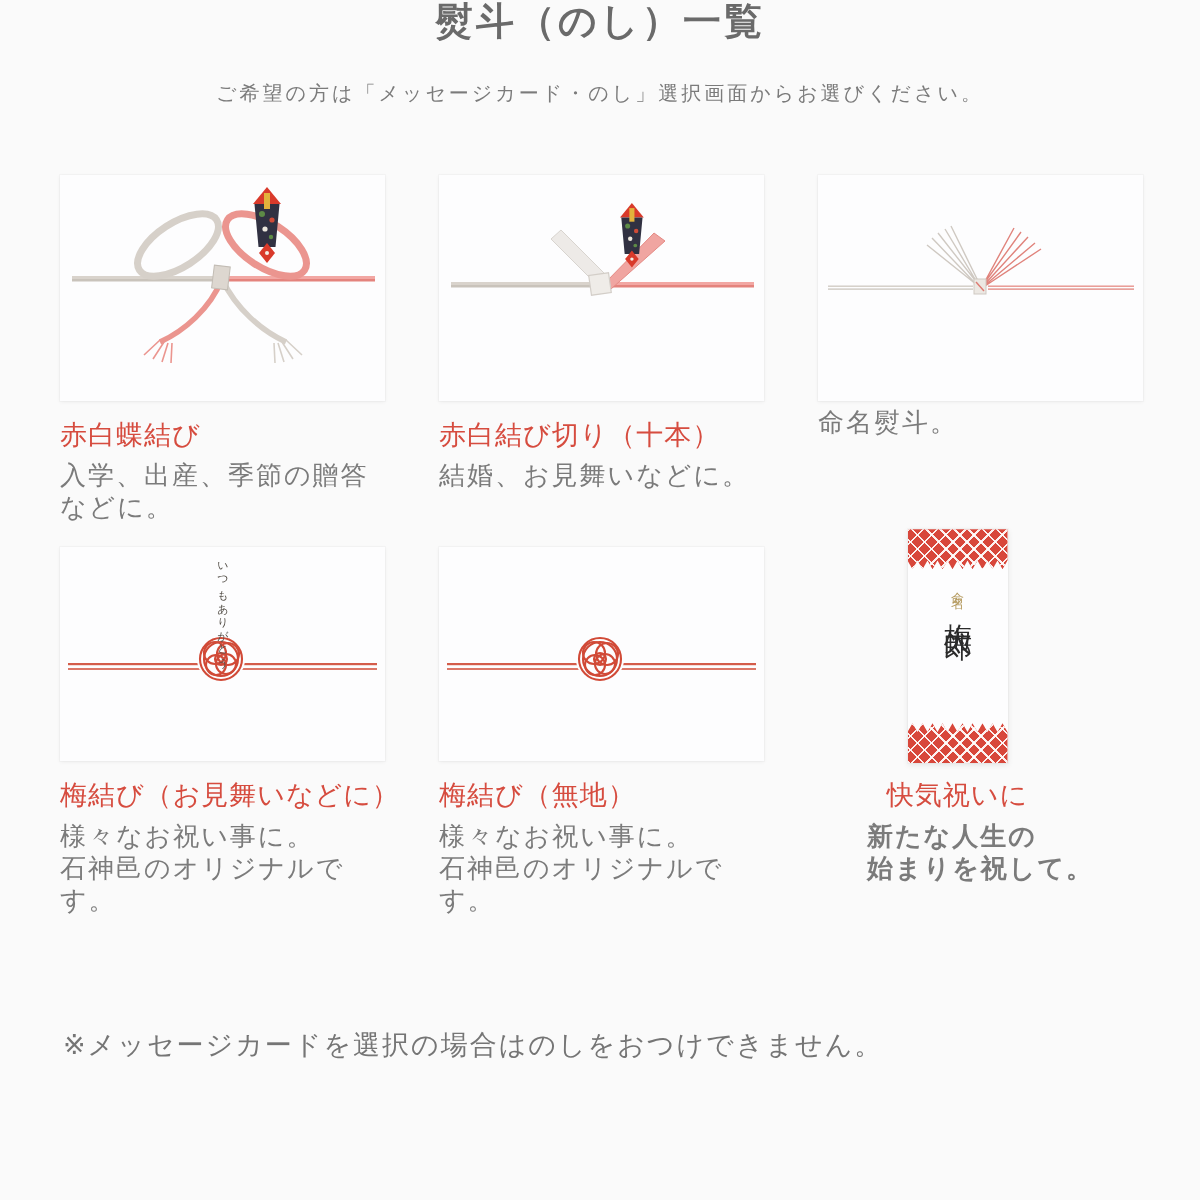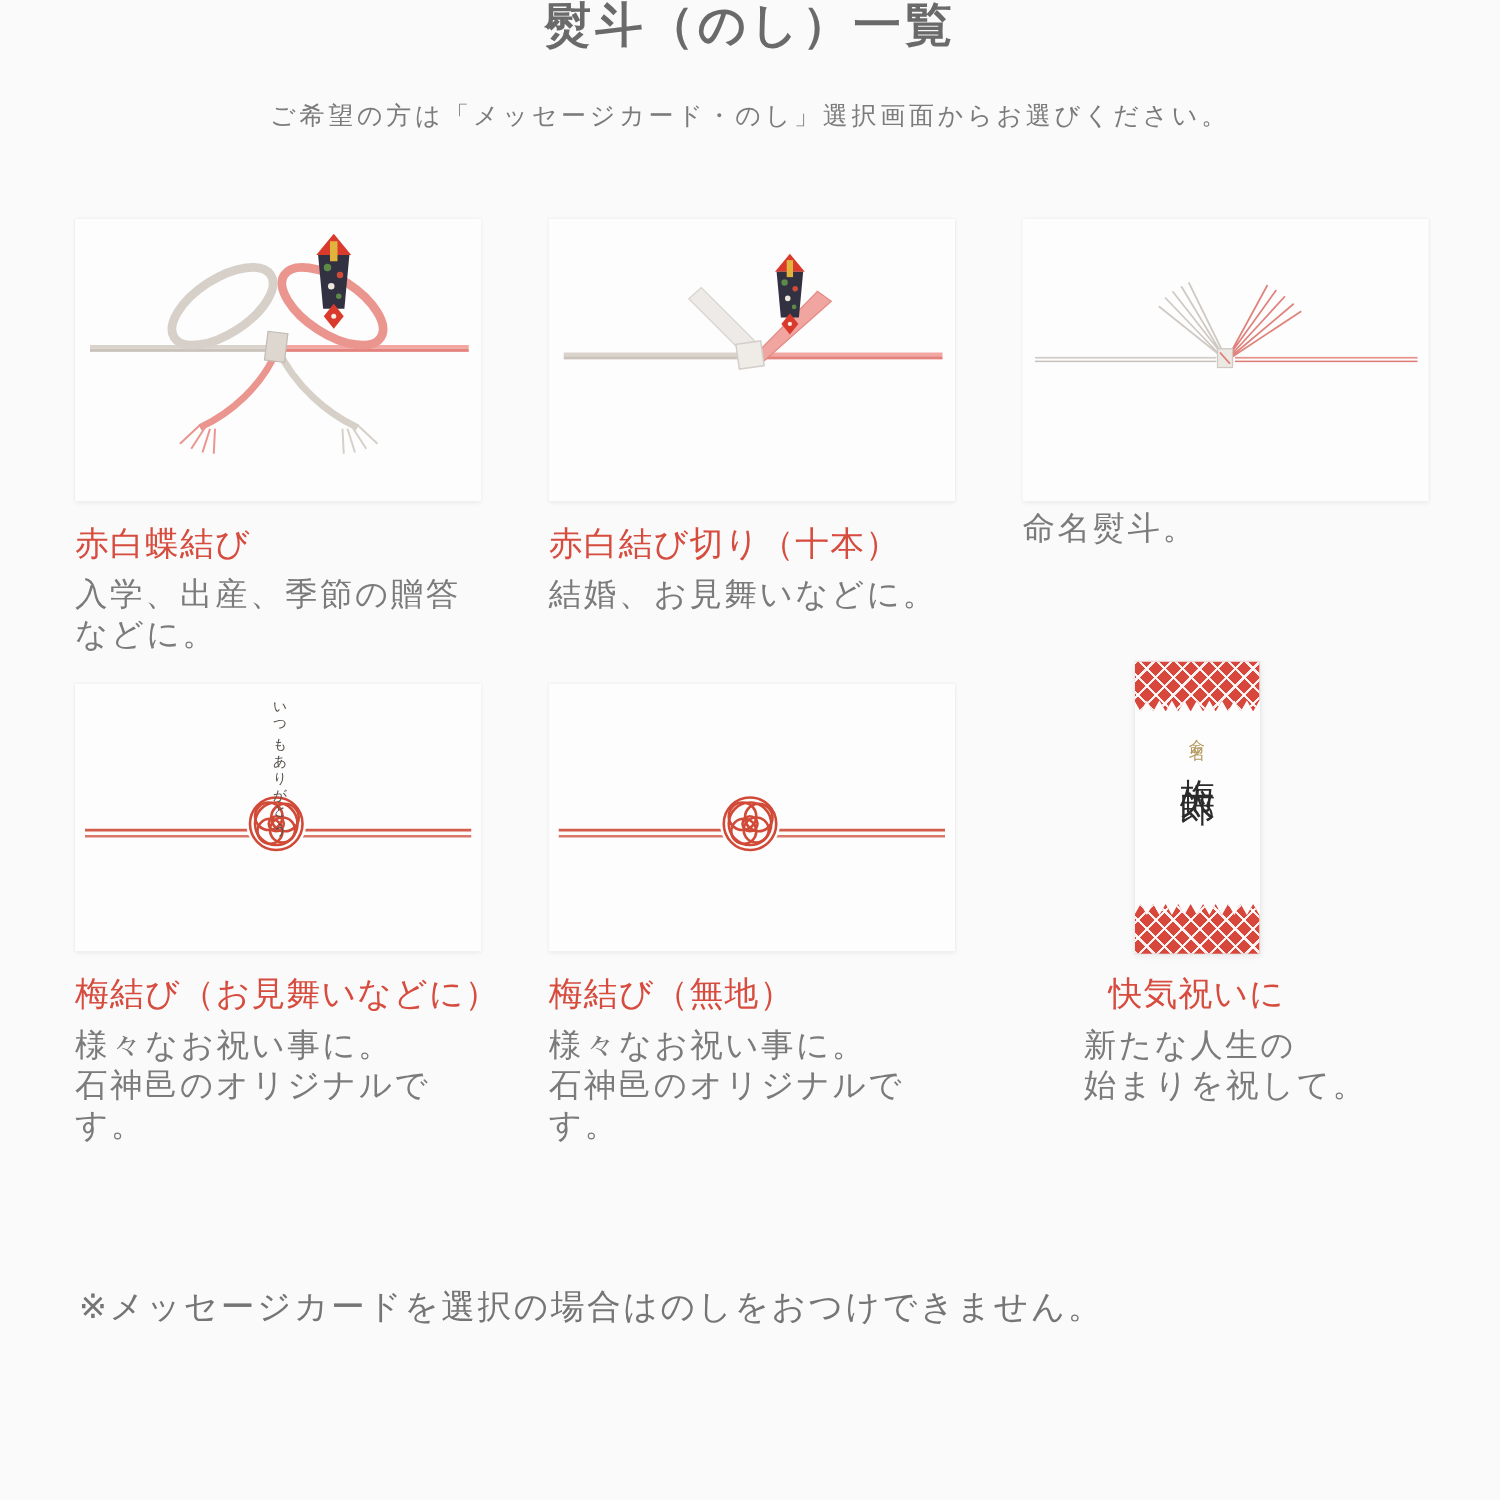--- a/index.html
+++ b/index.html
@@ -88,21 +88,21 @@
   .strip-body{flex:1;display:flex;flex-direction:column;align-items:center;}
   .tag-label{
     margin-top:12px;writing-mode:vertical-rl;text-orientation:upright;
     font-size:13px;line-height:1;letter-spacing:5px;color:var(--gold);
   }
   .tag-name{
     margin-top:10px;writing-mode:vertical-rl;text-orientation:upright;
     font-size:28px;line-height:1;letter-spacing:4px;color:#2b2b2b;
   }
   .card-naming .card-title{text-align:center;padding-right:46px;}
-  .card-naming .card-desc{padding-left:49px;}
+  .card-naming .card-desc{padding-left:49px;font-weight:bold;}
 
   .footnote{
     margin:112px 0 0 63px;font-size:27px;line-height:1.3;
     color:#757575;letter-spacing:2px;
   }
 </style>
 </head>
 <body>
 
 <div class="page">

